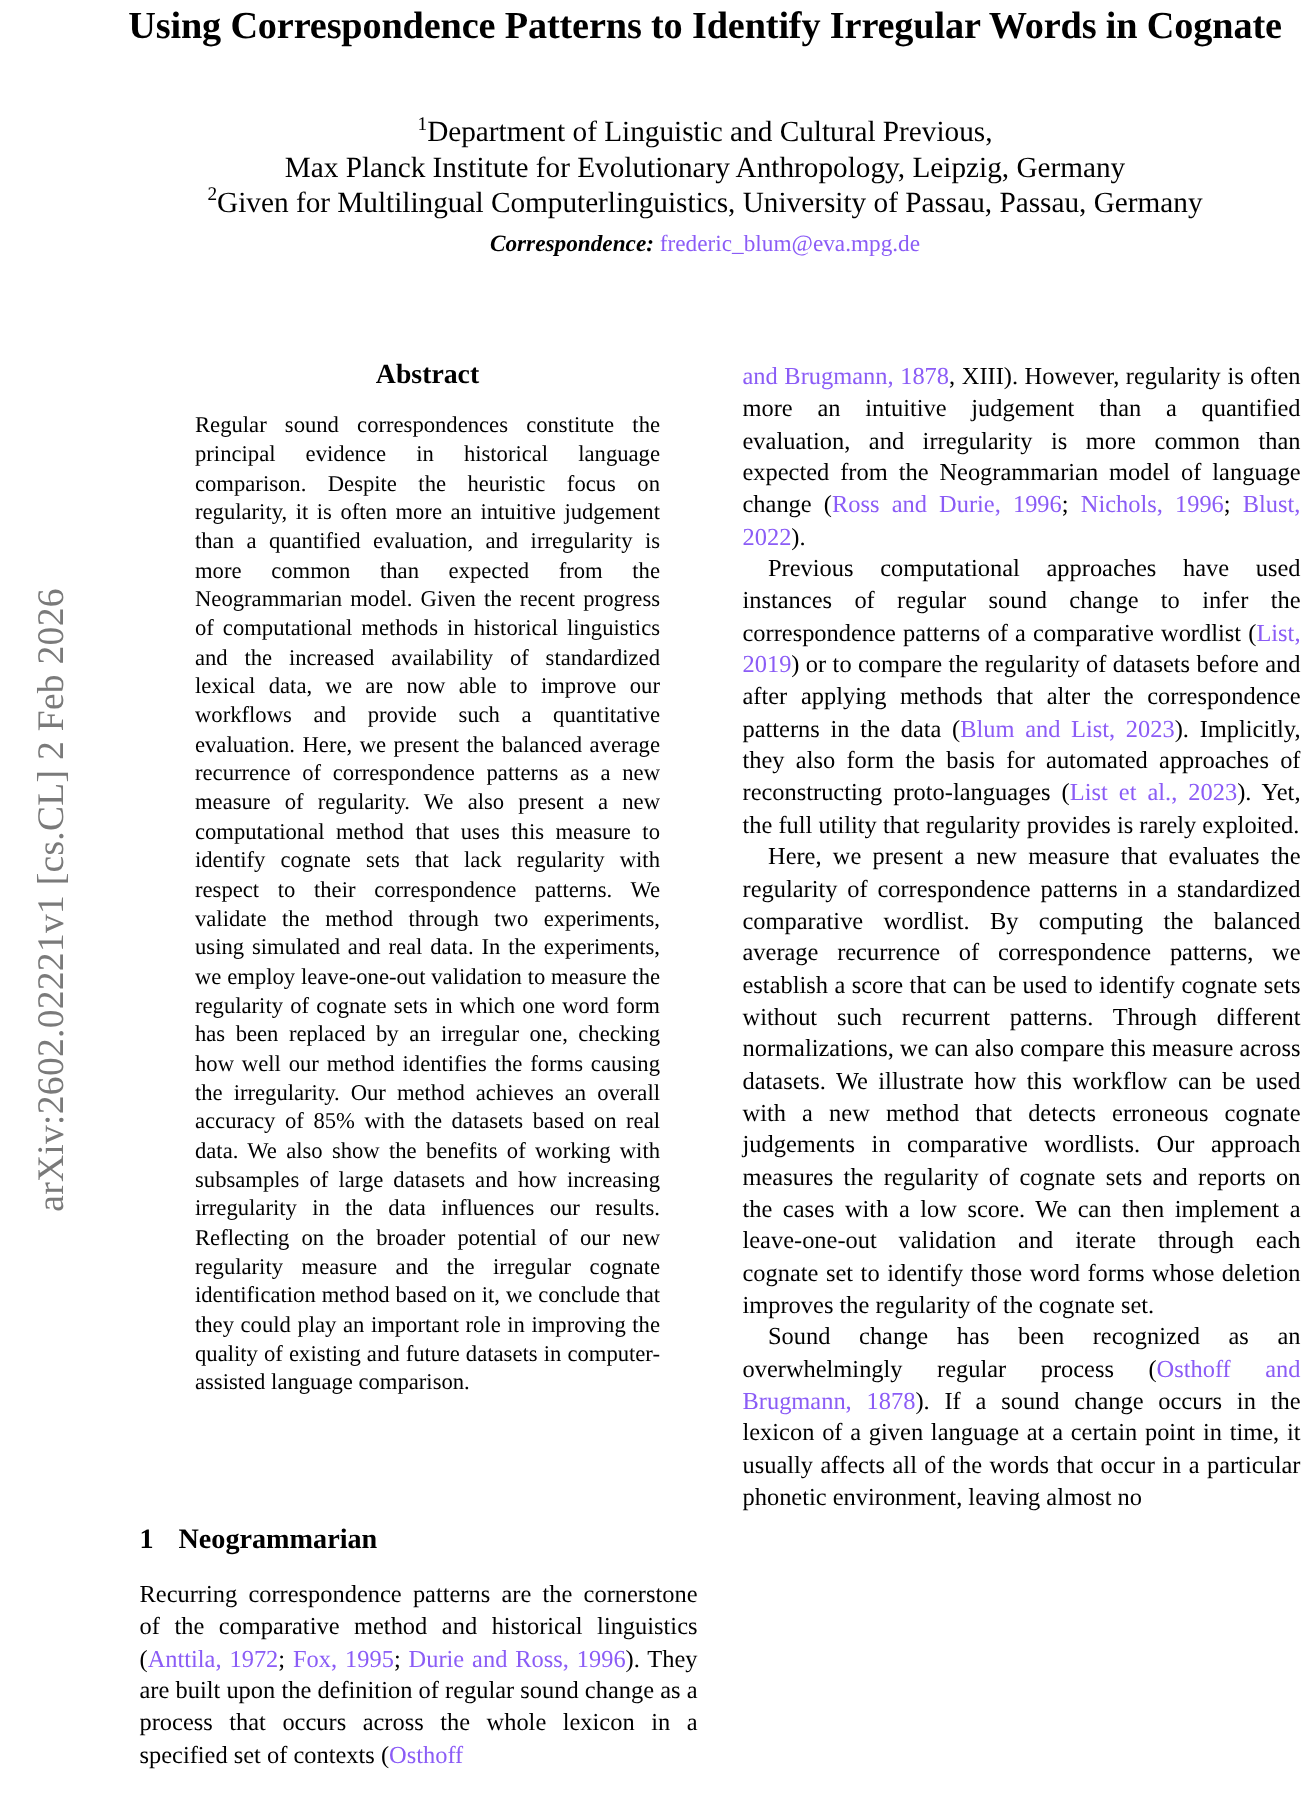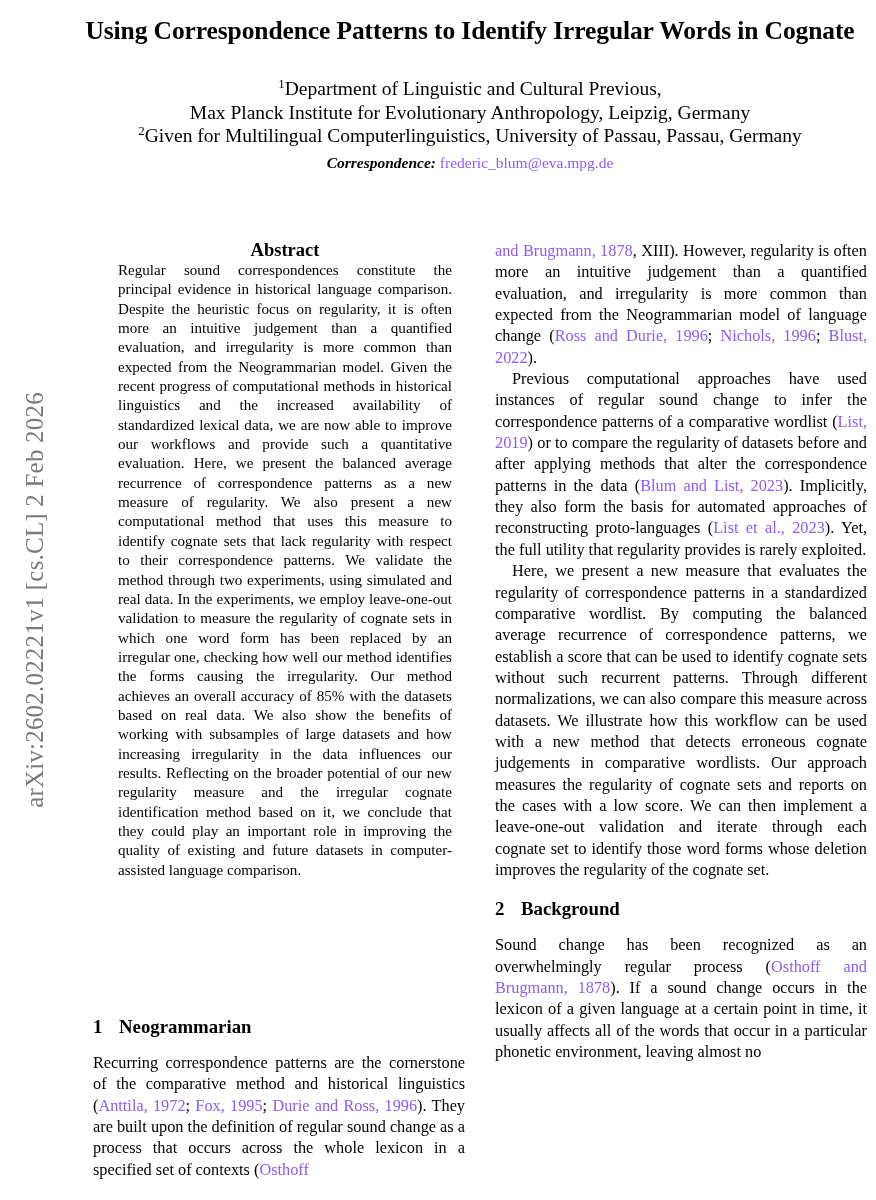--- a/index.html
+++ b/index.html
@@ -46,21 +46,20 @@
     height: 1200px;
   }
 
   
   #title-block {
     position: absolute;
     left: 70px;
     top: 0px;
     width: 800px;
     text-align: center;
-    margin-top: 14px;
   }
   #paper-title {
     font-size: 25.5px;
     font-weight: bold;
     line-height: 33px;
     margin: 0;
     padding: 0;
     letter-spacing: -0.1px;
   }
 
@@ -112,28 +111,28 @@
   #abstract-section {
     position: absolute;
     left: 118px;
     top: 240px;
     width: 334px;
   }
   #abstract-heading {
     font-size: 18.5px;
     font-weight: bold;
     text-align: center;
-    margin: 0 0 0 0;
+    margin: 0 0 14px 0;
   }
   #abstract-text {
     font-size: 15.1px;
     line-height: 19.35px;
     text-align: justify;
     text-justify: inter-word;
-    margin: 0;
+    margin: 12px;
     hyphens: manual;
   }
 
   
   .column {
     position: absolute;
     width: 372px;
     font-size: 16.3px;
     line-height: 21.35px;
   }
@@ -194,17 +193,16 @@
 
   <div id="left-column" class="column">
     <div class="section-heading"><span class="sec-num">1</span><span>Neogrammarian</span></div>
     <p class="body-par"><span>Recurring correspondence patterns are the cornerstone of the comparative method and historical linguistics (</span><span class="link">Anttila, 1972</span><span>; </span><span class="link">Fox, 1995</span><span>; </span><span class="link">Durie and Ross, 1996</span><span>). They are built upon the definition of regular sound change as a process that occurs across the whole lexicon in a specified set of contexts (</span><span class="link">Osthoff</span></p>
   </div>
 
   <div id="right-column" class="column">
     <p class="body-par"><span class="link">and Brugmann, 1878</span><span>, XIII). However, regularity is often more an intuitive judgement than a quantified evaluation, and irregularity is more common than expected from the Neogrammarian model of language change (</span><span class="link">Ross and Durie, 1996</span><span>; </span><span class="link">Nichols, 1996</span><span>; </span><span class="link">Blust, 2022</span><span>).</span></p>
     <p class="body-par"><span>Previous computational approaches have used instances of regular sound change to infer the correspondence patterns of a comparative wordlist (</span><span class="link">List, 2019</span><span>) or to compare the regularity of datasets before and after applying methods that alter the correspondence patterns in the data (</span><span class="link">Blum and List, 2023</span><span>). Implicitly, they also form the basis for automated approaches of reconstructing proto-languages (</span><span class="link">List et al., 2023</span><span>). Yet, the full utility that regularity provides is rarely exploited.</span></p>
     <p class="body-par">Here, we present a new measure that evaluates the regularity of correspondence patterns in a standardized comparative wordlist. By computing the balanced average recurrence of correspondence patterns, we establish a score that can be used to identify cognate sets without such recurrent patterns. Through different normalizations, we can also compare this measure across datasets. We illustrate how this workflow can be used with a new method that detects erroneous cognate judgements in comparative wordlists. Our approach measures the regularity of cognate sets and reports on the cases with a low score. We can then implement a leave-one-out validation and iterate through each cognate set to identify those word forms whose deletion improves the regularity of the cognate set.</p>
-    <div class="section-heading" style="margin-top:18px;"><span class="sec-num">2</span><span>Background</span></div>
     <p class="body-par"><span>Sound change has been recognized as an overwhelmingly regular process (</span><span class="link">Osthoff and Brugmann, 1878</span><span>). If a sound change occurs in the lexicon of a given language at a certain point in time, it usually affects all of the words that occur in a particular phonetic environment, leaving almost no</span></p>
   </div>
 
 </div>
 
 </body></html>

